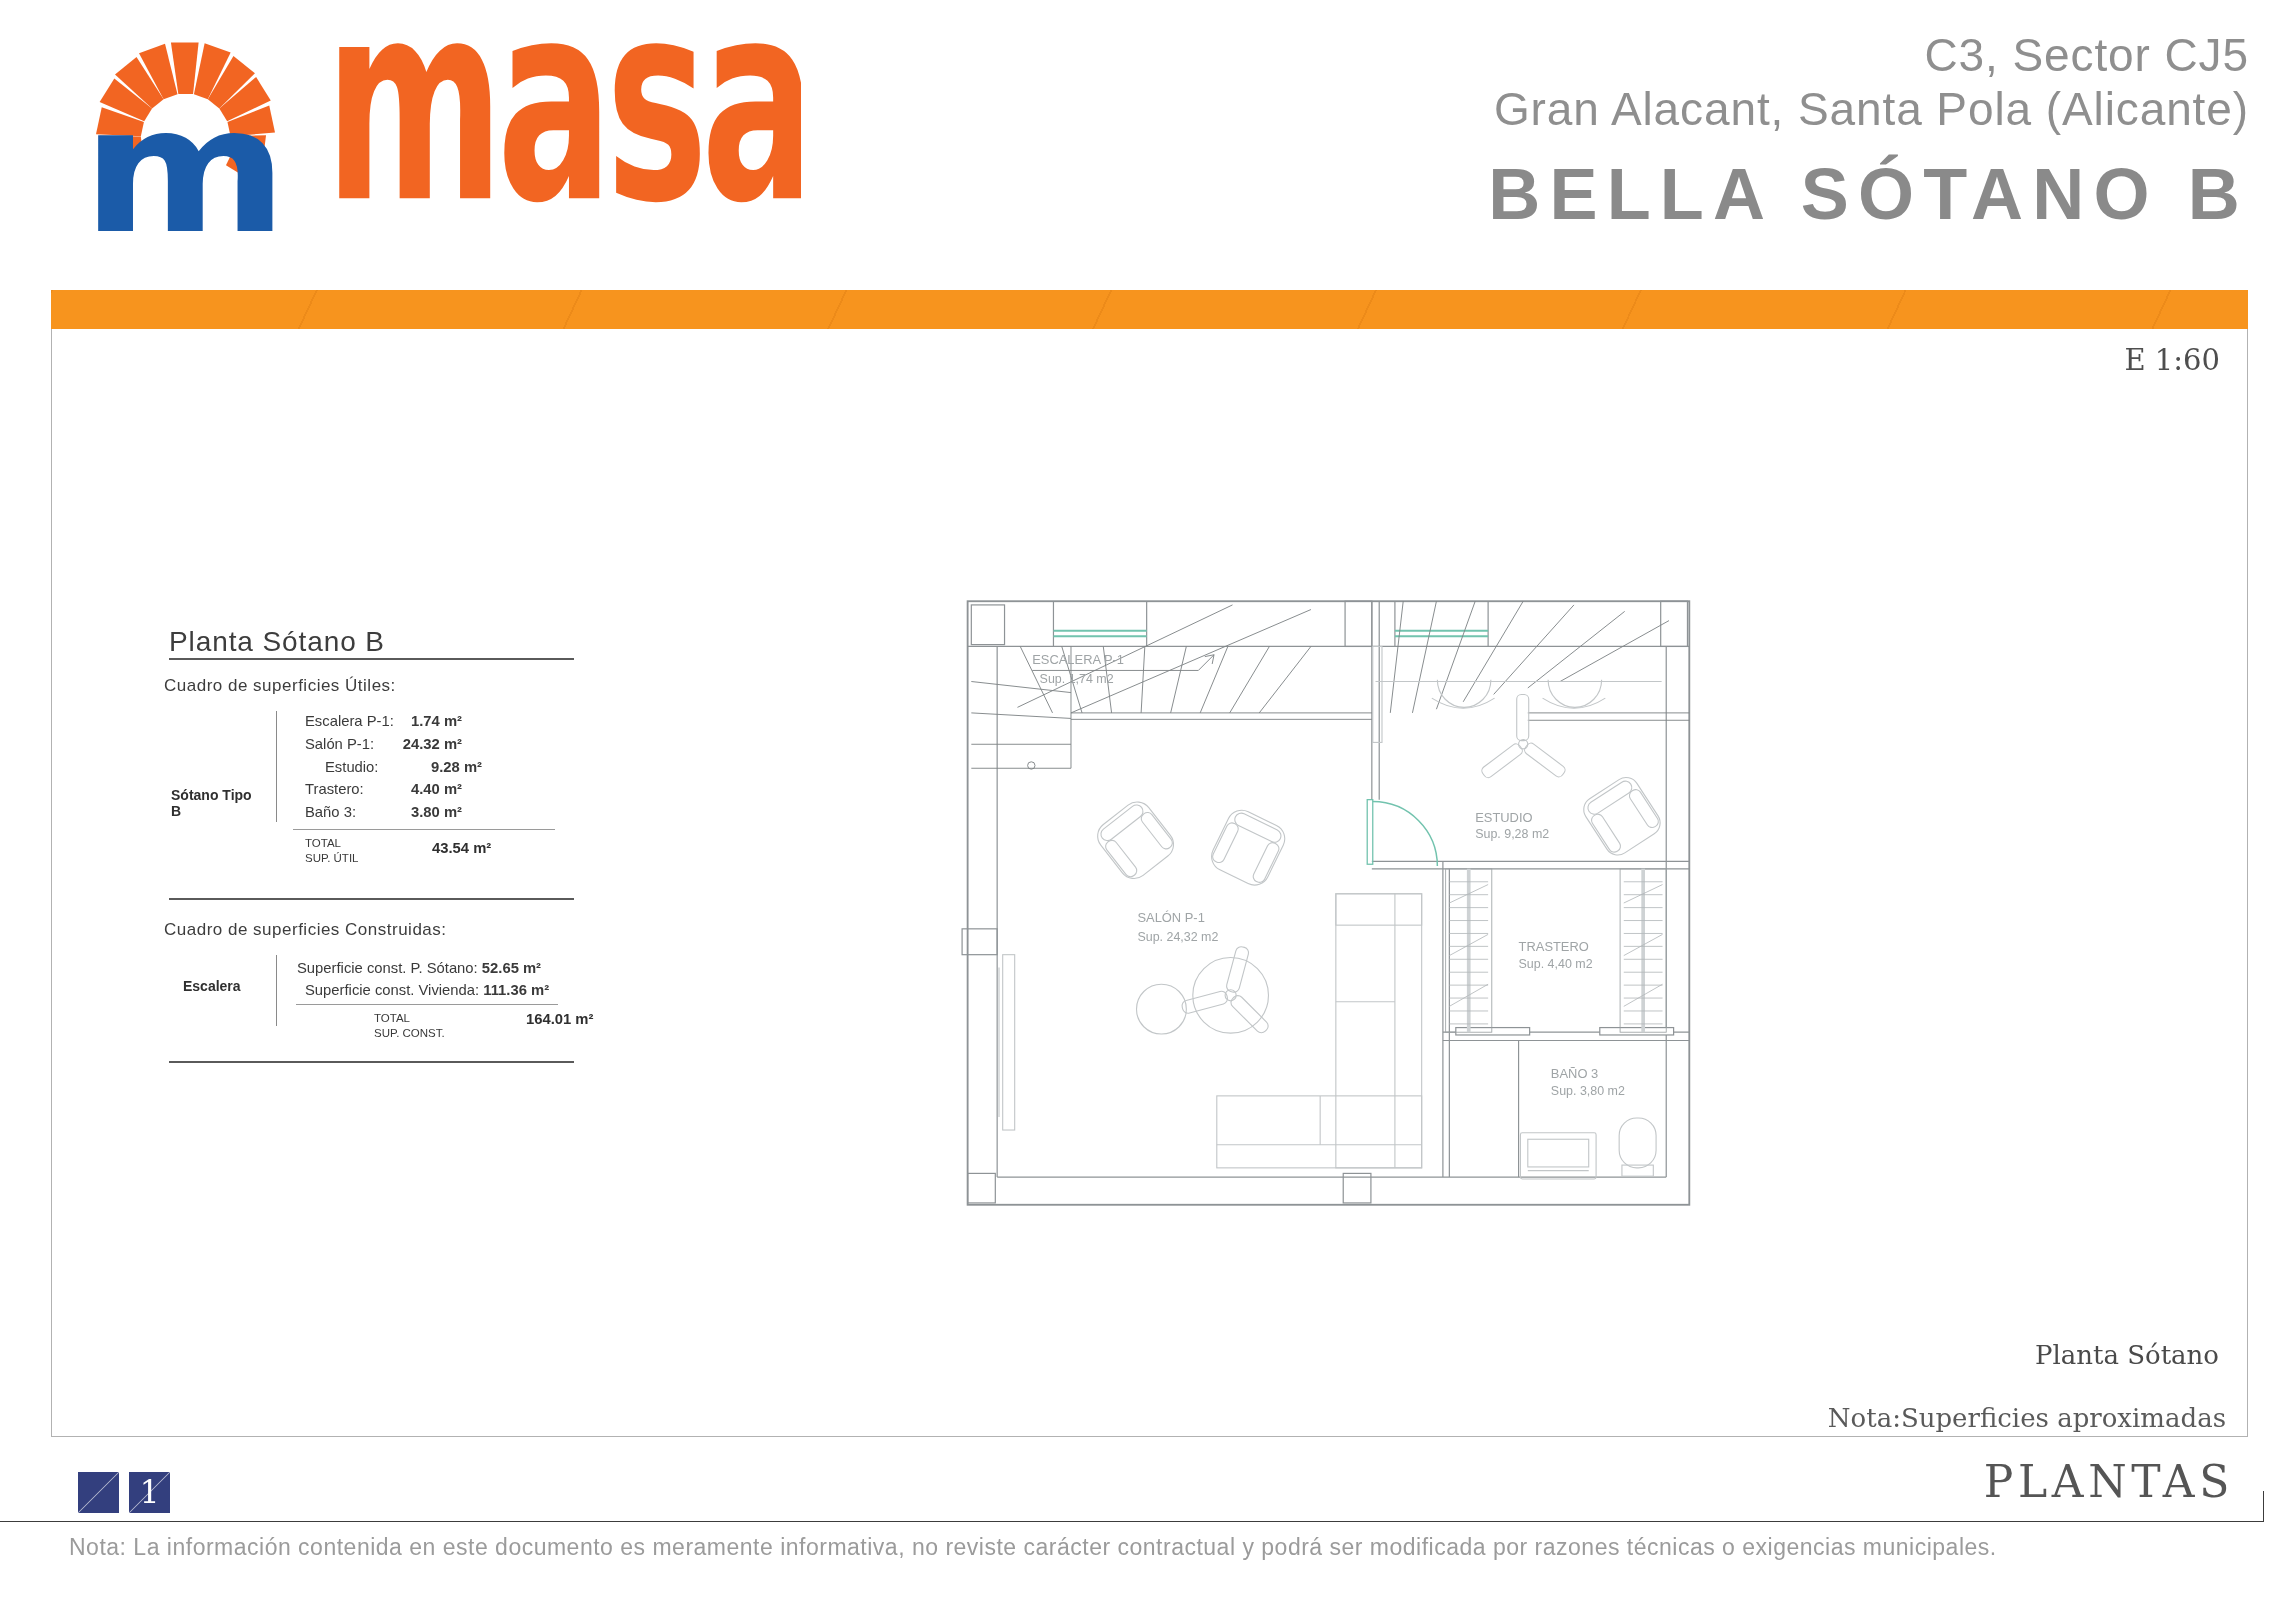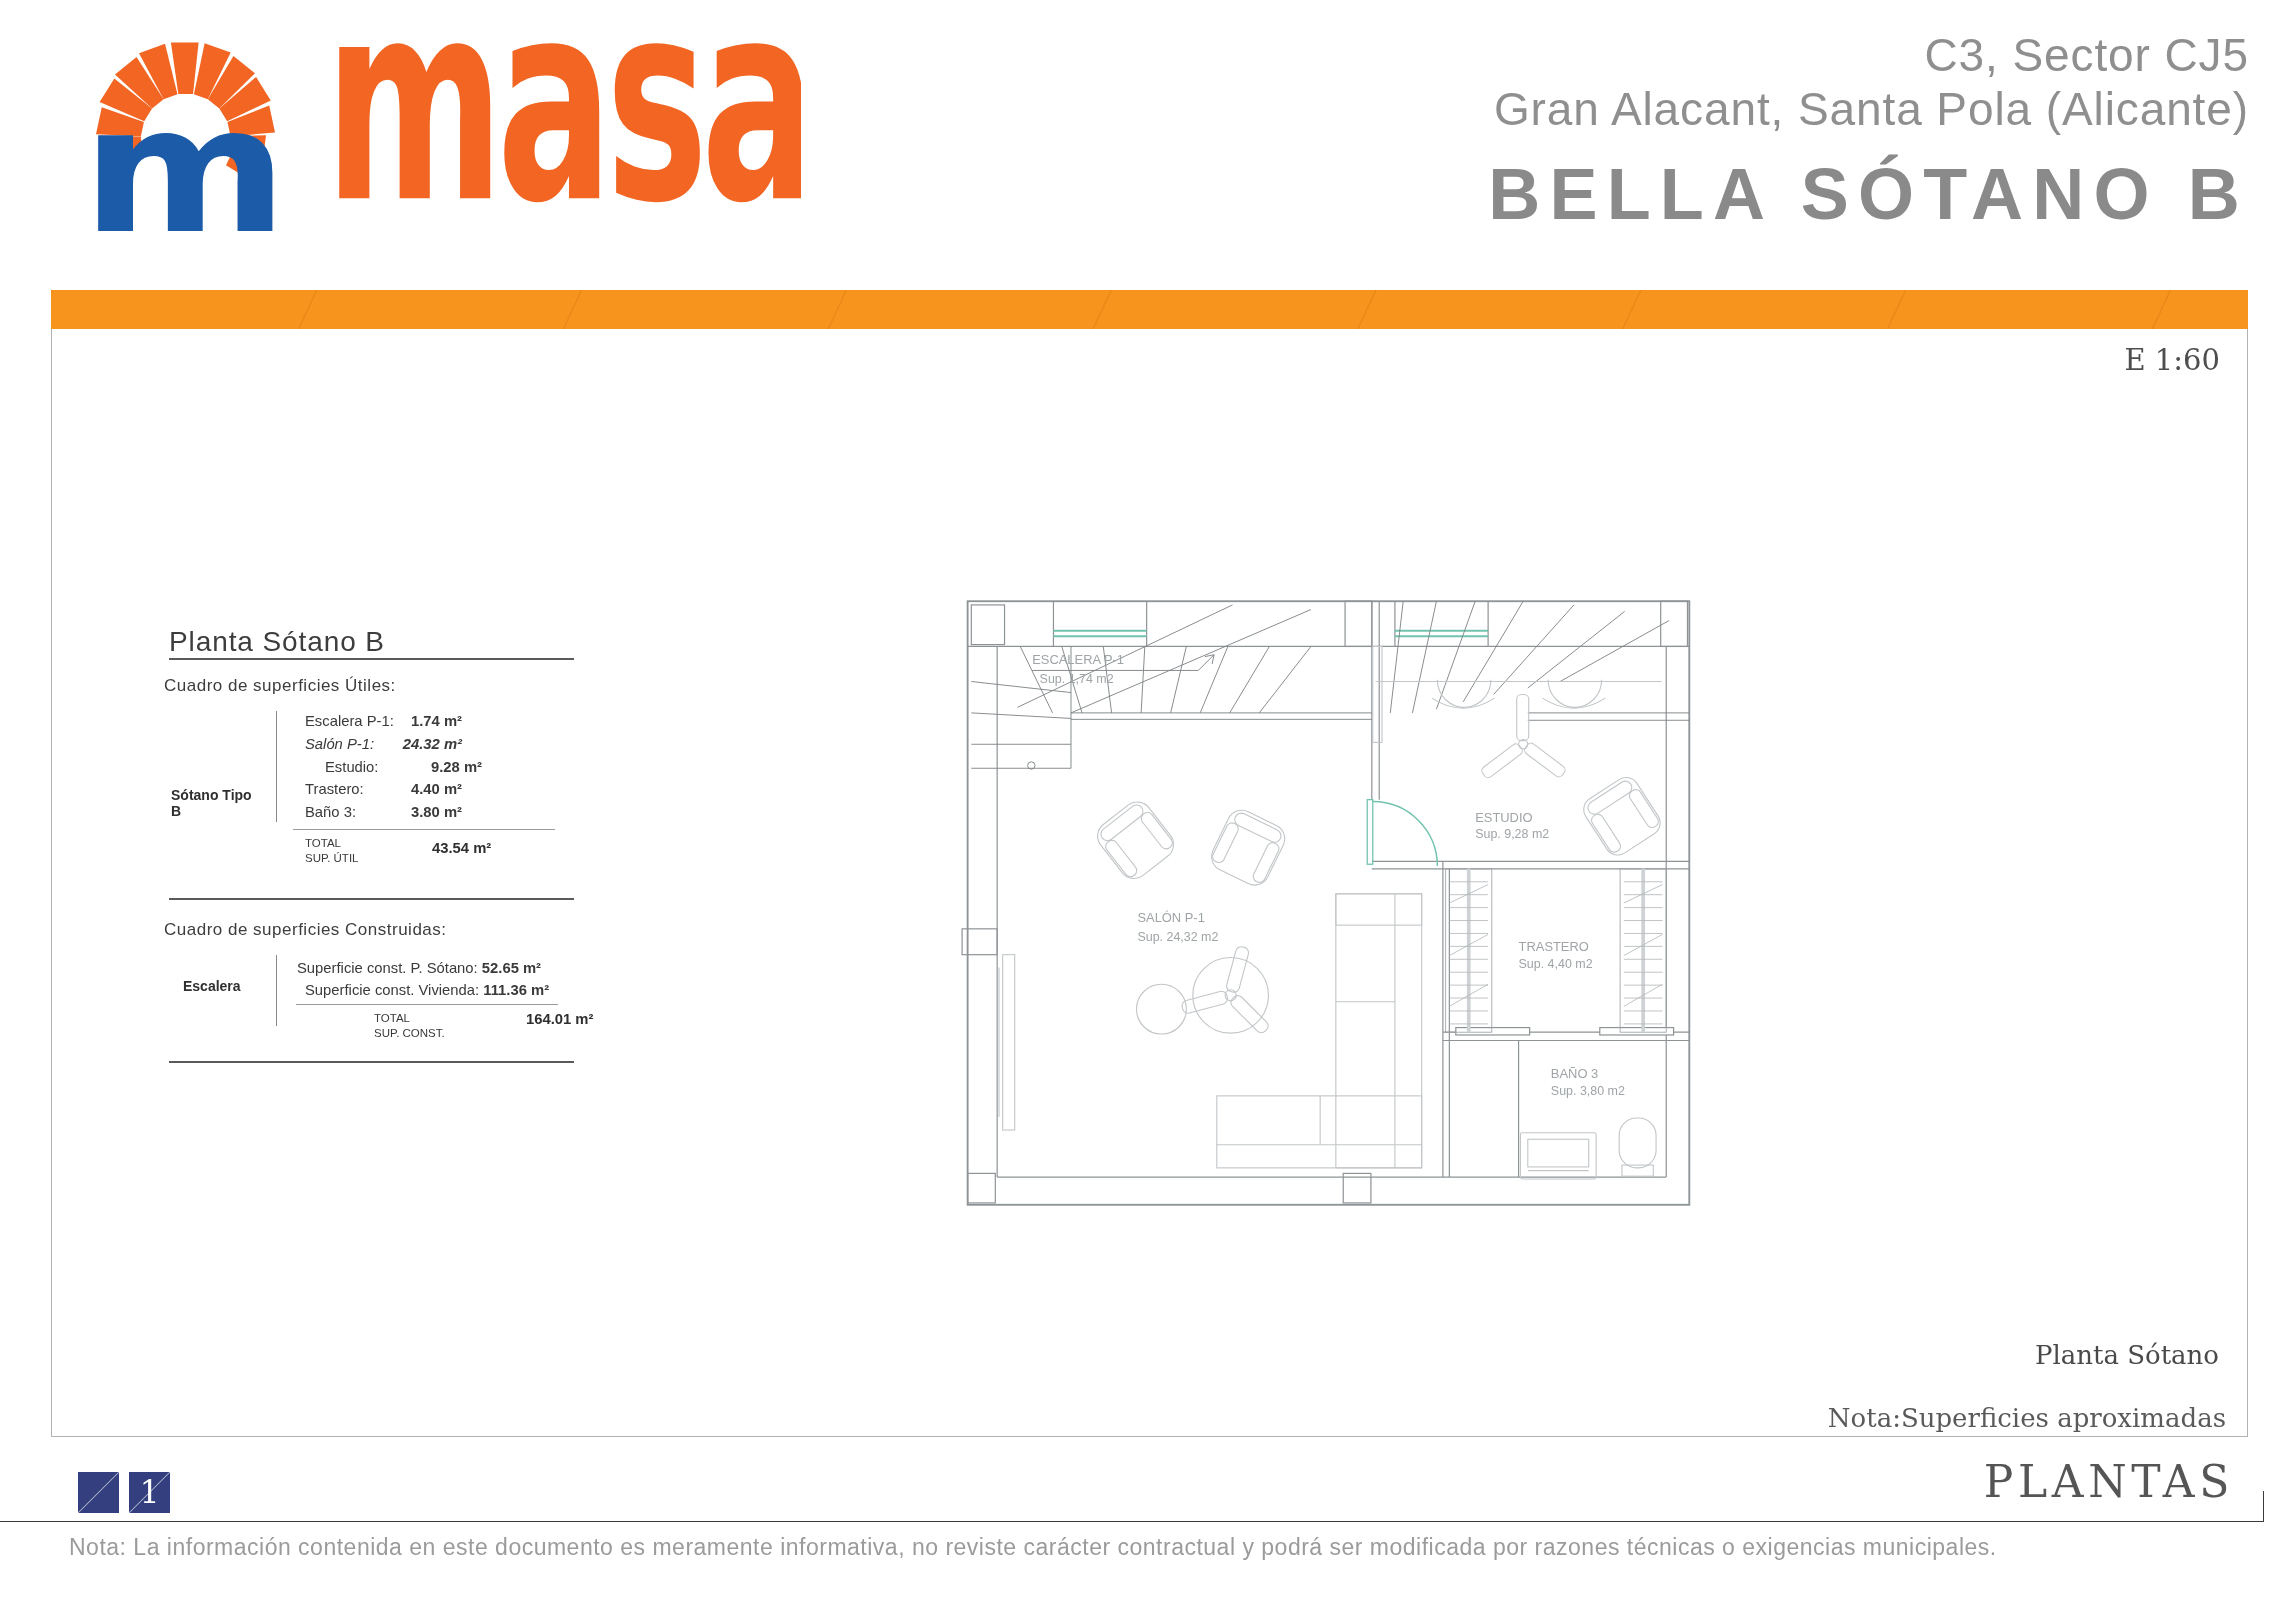--- a/index.html
+++ b/index.html
@@ -123,21 +123,21 @@
   <div class="rule-heavy" style="top:658px;"></div>
 
   <div class="tbl-heading" style="top:676px;">Cuadro de superficies Útiles:</div>
   <div class="group-label" style="top:787px;">Sótano Tipo B</div>
   <div class="vdiv" style="top:711px;height:111px;"></div>
 
   <div class="srow" style="top:713px;">
     <span>Escalera P-1:</span>
     <span class="val">1.74 m²</span>
   </div>
-  <div class="srow" style="top:736px;font-style:italic;">
+  <div class="srow" style="top:736px;">
     <span>Salón P-1:</span>
     <span class="val">24.32 m²</span>
   </div>
   <div class="srow" style="top:759px;margin-left:20px;">
     <span>Estudio:</span>
     <span class="val">9.28 m²</span>
   </div>
   <div class="srow" style="top:781px;">
     <span>Trastero:</span>
     <span class="val">4.40 m²</span>

